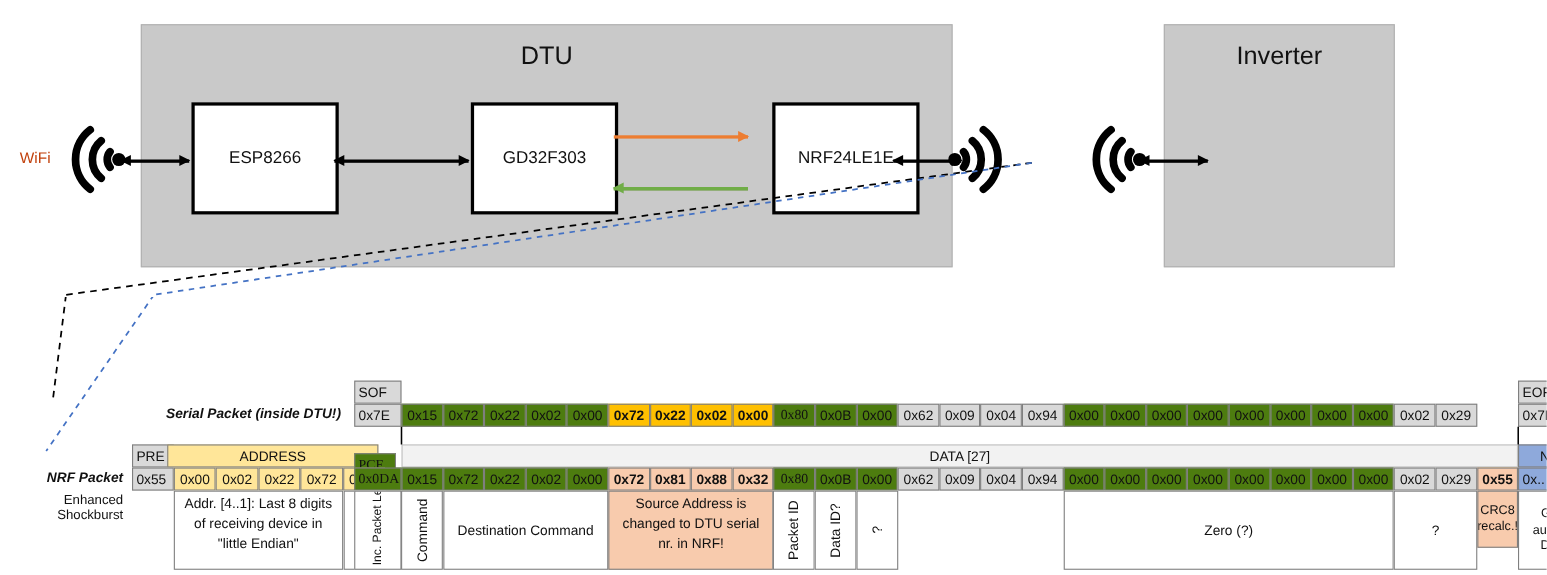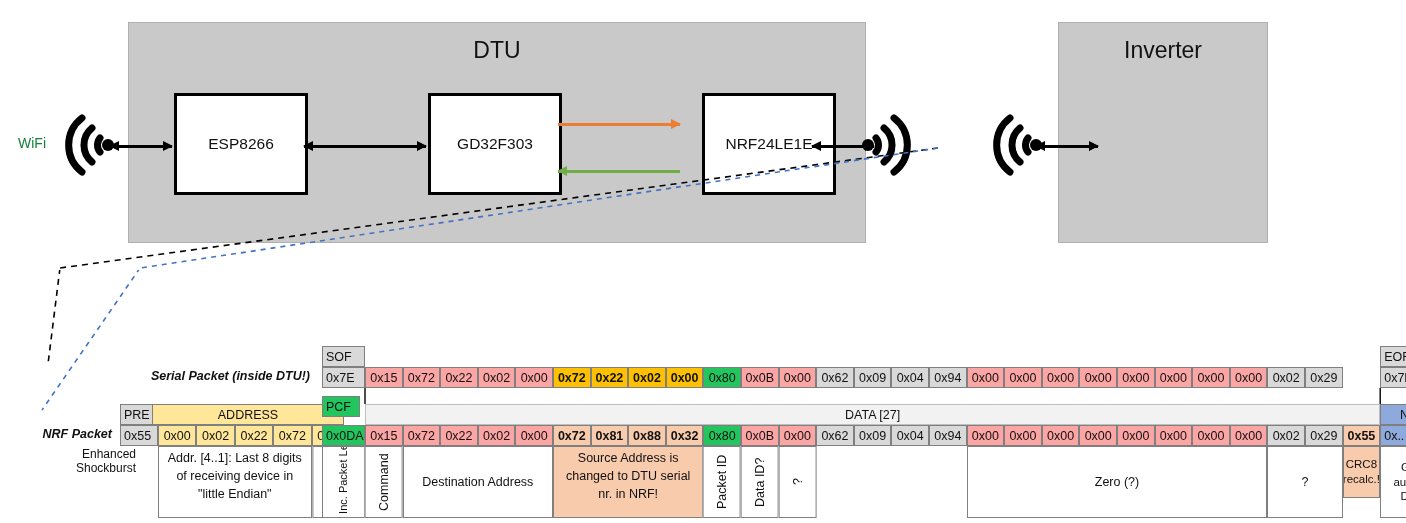--- a/index.html
+++ b/index.html
@@ -13,36 +13,36 @@
   .harrow{position:absolute;height:0;border-top:3px solid #000;}
   .harrow:before,.harrow:after{content:"";position:absolute;top:-7px;width:0;height:0;border-top:5.5px solid transparent;border-bottom:5.5px solid transparent;}
   .harrow.both:before{left:-1px;border-right:10px solid #000;}
   .harrow.both:after{right:-1px;border-left:10px solid #000;}
   .harrow.right:after{right:-1px;border-left:10px solid #000;}
   .harrow.left:before{left:-1px;border-right:10px solid #000;}
   .harrow.orange{border-top-color:#ed7d31;}
   .harrow.orange:after{border-left-color:#ed7d31;}
   .harrow.green{border-top-color:#70ad47;}
   .harrow.green:before{border-right-color:#70ad47;}
-  .wifi-label{position:absolute;font-size:14px;color:#15803d;}
+  .wifi-label{position:absolute;font-size:14px;color:#c2410c;}
   .ant{position:absolute;}
 
   
   #packets{position:absolute;left:0;top:270px;width:1406px;height:253px;}
   .rowlabel{position:absolute;font-size:12.5px;font-style:italic;font-weight:bold;color:#111;text-align:right;}
-  .sublabel{position:absolute;font-size:12px;color:#111;text-align:right;font-style:normal;font-weight:normal;padding-left:24px;}
+  .sublabel{position:absolute;font-size:12px;color:#111;text-align:right;font-style:normal;font-weight:normal;}
   .cell{position:absolute;box-sizing:border-box;border:1px solid #7f7f7f;font-size:12.5px;color:#111;
         display:flex;align-items:center;justify-content:center;overflow:hidden;white-space:nowrap;}
   .cell.hdr{font-size:12.5px;}
   .cell.lft{justify-content:flex-start;padding-left:3px;}
   .cell.bold{font-weight:bold;}
   .gray{background:#d9d9d9;}
-  .green{background:#fca5a5;}
+  .green{background:#4d7c0f;}
   .amber{background:#ffc000;}
-  .blue{background:#22c55e;}
+  .blue{background:#4d7c0f;font-family:Liberation Serif, serif;}
   .yellow{background:#ffe699;}
   .salmon{background:#f8cbad;}
   .steel{background:#8ea9db;}
   .ann{position:absolute;box-sizing:border-box;border:1px solid #7f7f7f;background:#fff;font-size:12.5px;color:#111;
        display:flex;align-items:center;justify-content:center;text-align:center;line-height:1.28;overflow:hidden;}
   .ann.lft{justify-content:flex-start;text-align:center;padding:2px 4px;align-items:flex-start;}
   .ann.vert{writing-mode:vertical-rl;transform:rotate(180deg);white-space:nowrap;}
   .ann.salmonbg{background:#f8cbad;}
   .ann.small{font-size:11.5px;}
 </style>
@@ -135,21 +135,21 @@
     <div class="cell green" style="left: 1154.6px; top: 97px; width: 37.6px; height: 21px;">0x00</div>
     <div class="cell green" style="left: 1192.2px; top: 97px; width: 37.6px; height: 21px;">0x00</div>
     <div class="cell green" style="left: 1229.8px; top: 97px; width: 37.6px; height: 21px;">0x00</div>
     <div class="cell gray" style="left: 1267.4px; top: 97px; width: 37.6px; height: 21px;">0x02</div>
     <div class="cell gray" style="left: 1305px; top: 97px; width: 37.6px; height: 21px;">0x29</div>
     <div class="cell amber bold" style="left: 1342.6px; top: 97px; width: 37.6px; height: 21px; margin-top: 40px;">0x4E</div>
     <div class="cell gray hdr lft" style="left: 1380.2px; top: 76px; width: 43px; height: 21px;">EOF</div>
     <div class="cell gray lft" style="left: 1380.2px; top: 97px; width: 43px; height: 21px;">0x7F</div>
     <div class="cell gray hdr lft" style="left: 120px; top: 134px; width: 38px; height: 21px;">PRE</div>
     <div class="cell yellow hdr" style="left: 152px; top: 134px; width: 192px; height: 21px;">ADDRESS</div>
-    <div class="cell blue hdr lft" style="left: 322px; top: 126px; width: 38px; height: 21px;">PCF</div>
+    <div class="cell blue hdr lft" style="left: 322px; top: 142px; width: 38px; height: 21px;">PCF</div>
     <div class="cell hdr" style="left: 365px; top: 134px; width: 1015.2px; height: 21px; background: rgb(242, 242, 242); border-color: rgb(191, 191, 191);">DATA [27]</div>
     <div class="cell steel hdr" style="left: 1380.2px; top: 134px; width: 96px; height: 21px;">NRF CRC</div>
     <div class="cell gray lft" style="left: 120px; top: 155px; width: 38px; height: 21px;">0x55</div>
     <div class="cell yellow" style="left: 158px; top: 155px; width: 38.4px; height: 21px;">0x00</div>
     <div class="cell yellow" style="left: 196.4px; top: 155px; width: 38.4px; height: 21px;">0x02</div>
     <div class="cell yellow" style="left: 234.8px; top: 155px; width: 38.4px; height: 21px;">0x22</div>
     <div class="cell yellow" style="left: 273.2px; top: 155px; width: 38.4px; height: 21px;">0x72</div>
     <div class="cell yellow" style="left: 311.6px; top: 155px; width: 38.4px; height: 21px;">0x01</div>
     <div class="cell blue lft" style="left: 322px; top: 155px; width: 43px; height: 21px;">0x0DA</div>
     <div class="cell green" style="left: 365px; top: 155px; width: 37.6px; height: 21px;">0x15</div>
@@ -177,21 +177,21 @@
     <div class="cell green" style="left: 1192.2px; top: 155px; width: 37.6px; height: 21px;">0x00</div>
     <div class="cell green" style="left: 1229.8px; top: 155px; width: 37.6px; height: 21px;">0x00</div>
     <div class="cell gray" style="left: 1267.4px; top: 155px; width: 37.6px; height: 21px;">0x02</div>
     <div class="cell gray" style="left: 1305px; top: 155px; width: 37.6px; height: 21px;">0x29</div>
     <div class="cell salmon bold" style="left: 1342.6px; top: 155px; width: 37.6px; height: 21px;">0x55</div>
     <div class="cell steel lft" style="left: 1380.2px; top: 155px; width: 48px; height: 21px;">0x..</div>
     <div class="ann lft" style="left: 158px; top: 176px; width: 153.6px; height: 72px; line-height: 1.45;">Addr. [4..1]: Last 8 digits of receiving device in "little Endian"</div>
     <div class="ann vert" style="left: 311.6px; top: 176px; width: 38.4px; height: 72px;">Addr.[0]</div>
     <div class="ann vert" style="left: 322px; top: 176px; width: 43px; height: 72px; font-size: 11px;">9 Bit! Inc. Packet Length</div>
     <div class="ann vert" style="left: 365px; top: 176px; width: 37.6px; height: 72px;">Command</div>
-    <div class="ann" style="left: 402.6px; top: 176px; width: 150.4px; height: 72px;">Destination Address</div>
+    <div class="ann" style="left: 402.6px; top: 176px; width: 150.4px; height: 72px;">Destination Command</div>
     <div class="ann lft salmonbg" style="left: 553px; top: 176px; width: 150.4px; height: 72px; line-height: 1.45;">Source Address is changed to DTU serial nr. in NRF!</div>
     <div class="ann vert" style="left: 703.4px; top: 176px; width: 37.6px; height: 72px;">Packet ID</div>
     <div class="ann vert" style="left: 741px; top: 176px; width: 37.6px; height: 72px;">Data ID?</div>
     <div class="ann vert" style="left: 778.6px; top: 176px; width: 37.6px; height: 72px;">?</div>
     <div class="ann" style="left: 966.6px; top: 176px; width: 300.8px; height: 72px;">Zero (?)</div>
     <div class="ann" style="left: 1267.4px; top: 176px; width: 75.2px; height: 72px;">?</div>
     <div class="ann salmonbg small" style="left: 1342.6px; top: 176px; width: 37.6px; height: 52px;">CRC8 recalc.!</div>
     <div class="ann small" style="left: 1380.2px; top: 176px; width: 96px; height: 72px;">Generated automatically. Dont Care!</div>
     <svg width="1406" height="253" style="position: absolute; left: 0px; top: 0px; pointer-events: none;">
       <line x1="365" y1="118" x2="365" y2="134" stroke="#000" stroke-width="1.4"></line>

